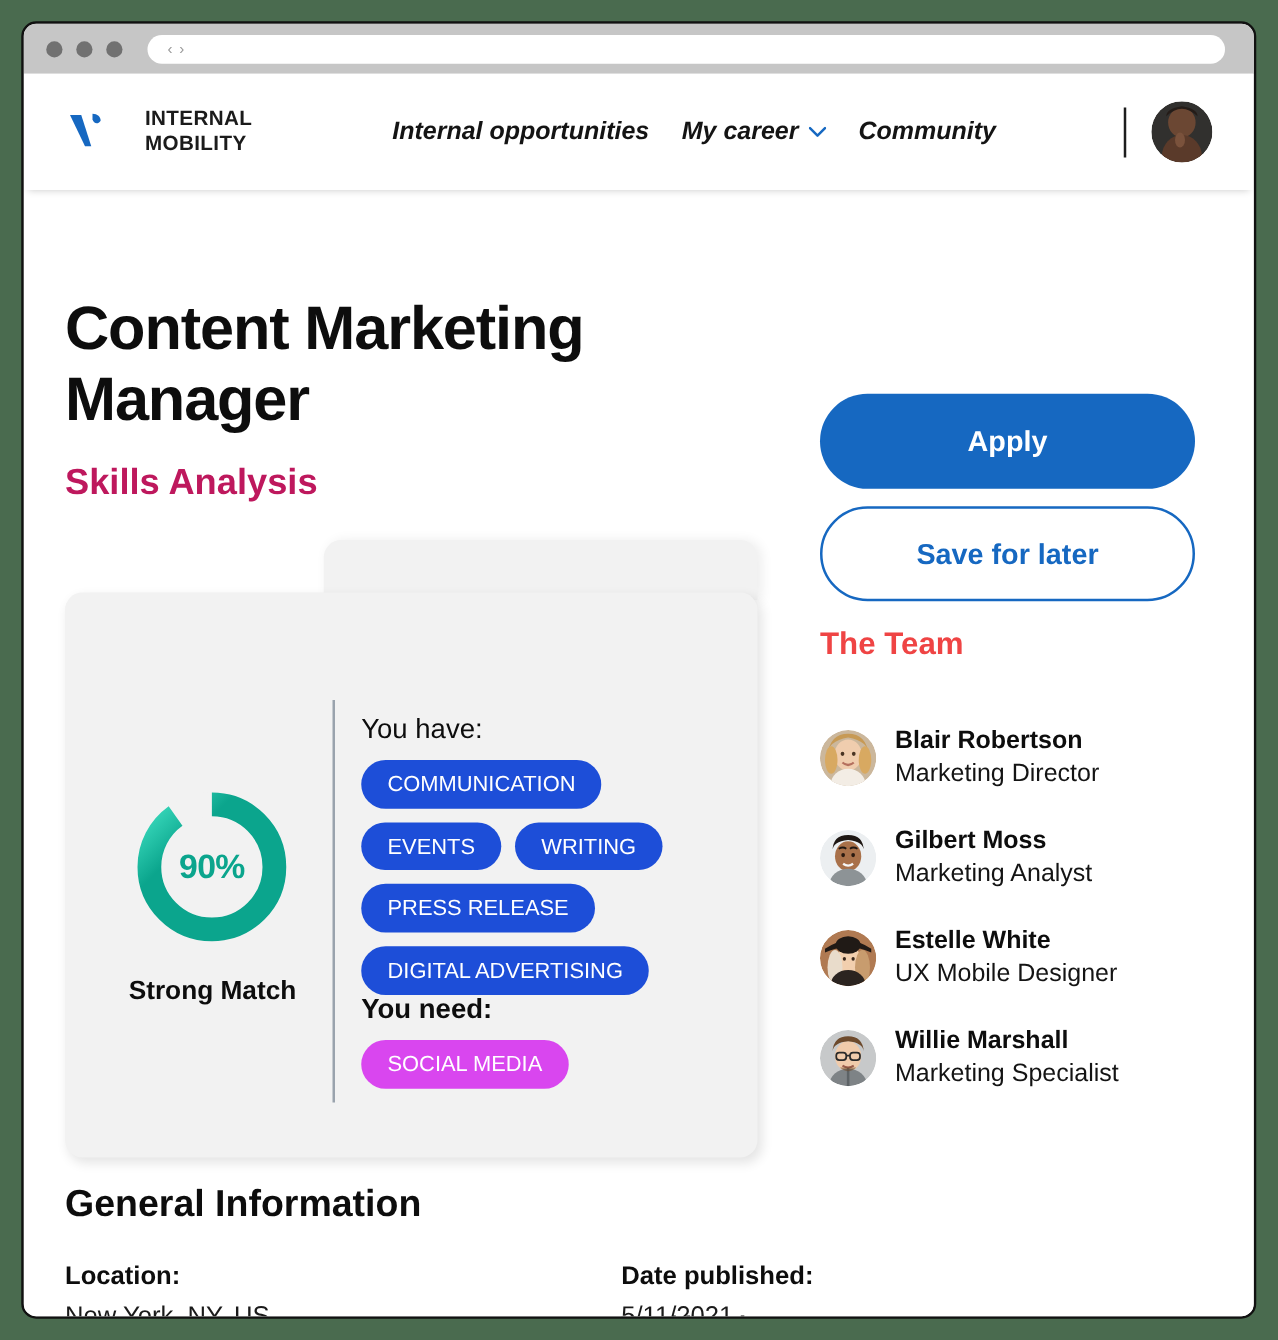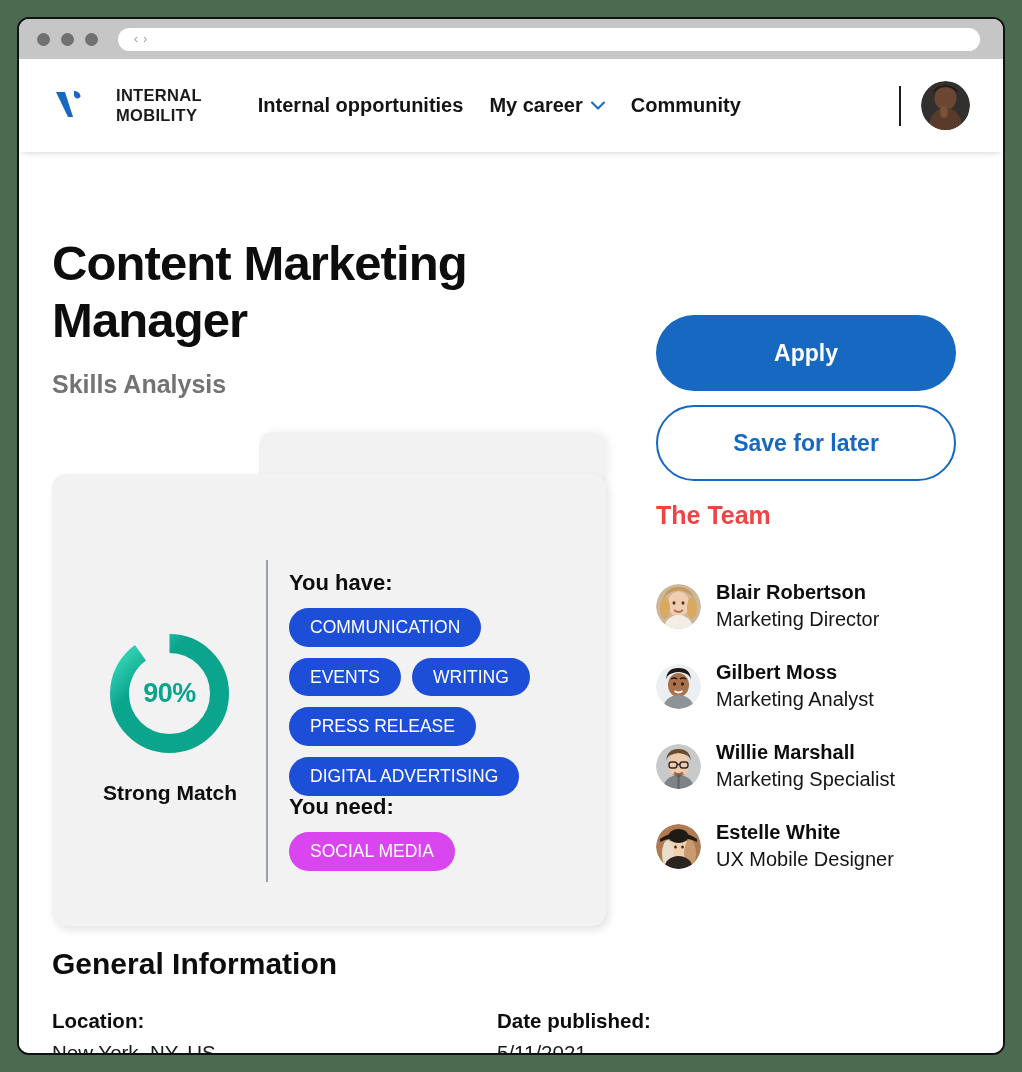--- a/index.html
+++ b/index.html
@@ -72,21 +72,22 @@
     font-weight: bold;
     color: #1b1b1b;
     line-height: 1.18;
     letter-spacing: 0.3px;
   }
 
   .main-nav {
     display: flex;
     align-items: center;
     gap: 26px;
-    margin-left: 56px;
+    margin-left: 112px;
+    font-style: italic;
   }
   .nav-link {
     font-size: 20px;
     font-weight: bold;
     color: #141414;
     white-space: nowrap;
     cursor: pointer;
   }
   .nav-item-dd { display: flex; align-items: center; gap: 8px; cursor: pointer; }
   .chev { width: 14px; height: 9px; display: block; }
@@ -119,23 +120,23 @@
     font-size: 49px;
     font-weight: bold;
     line-height: 1.16;
     letter-spacing: -0.9px;
     color: #0d0d0d;
   }
 
   .skills-label {
     position: absolute;
     left: 33px; top: 218px;
-    font-size: 25px;
-    font-weight: bold;
-    color: #737373;
+    font-size: 29px;
+    font-weight: bold;
+    color: #be185d;
     z-index: 3;
   }
 
   
   .skills-card {
     position: absolute;
     left: 33px; top: 322px;
     width: 554px; height: 452px;
     background: #f2f2f2;
     border-radius: 14px 14px 14px 14px;
@@ -176,21 +177,21 @@
     width: 152px;
     text-align: center;
     font-size: 21px;
     font-weight: bold;
     color: #0d0d0d;
   }
 
   .have-label {
     position: absolute;
     left: 270px; top: 418px;
-    font-size: 22px; font-weight: bold; color: #0d0d0d;
+    font-size: 22px; font-weight: normal; color: #0d0d0d;
   }
   .need-label {
     position: absolute;
     left: 270px; top: 642px;
     font-size: 22px; font-weight: bold; color: #0d0d0d;
   }
 
   .tags-have {
     position: absolute;
     left: 270px; top: 456px;
@@ -430,20 +431,47 @@
               <ellipse cx="26.5" cy="20" rx="1.5" ry="1.7" fill="#2a1a10"></ellipse>
               <path d="M18.5 27 Q22.5 30 26.5 27" stroke="#f7f7f7" stroke-width="1.8" fill="none"></path>
               <path d="M15 15 Q18.5 13 21 15" stroke="#1e1713" stroke-width="1.4" fill="none"></path>
               <path d="M24 15 Q26.5 13 30 15" stroke="#1e1713" stroke-width="1.4" fill="none"></path>
             </g>
           </svg>
         </span>
         <span>
           <div class="member-name">Gilbert Moss</div>
           <div class="member-role">Marketing Analyst</div>
+        </span>
+      </div>
+
+      <div class="team-row">
+        <span class="avatar-sm">
+          <svg viewBox="0 0 45 45" width="45" height="45">
+            <defs>
+                <clipPath id="c3">
+                  <circle cx="22.5" cy="22.5" r="22.5"></circle>
+                </clipPath>
+              </defs>
+            <g clip-path="url(#c3)">
+              <rect width="45" height="45" fill="#b07a52"></rect>
+              <ellipse cx="23" cy="24" rx="9.5" ry="11.5" fill="#f2cfae"></ellipse>
+              <ellipse cx="12" cy="30" rx="6" ry="14" fill="#e9dccb"></ellipse>
+              <ellipse cx="34" cy="30" rx="6" ry="14" fill="#c89c6e"></ellipse>
+              <path d="M4 15 Q22.5 2 41 15 L41 18 Q22.5 9 4 18Z" fill="#201a16"></path>
+              <ellipse cx="22.5" cy="12" rx="10" ry="7" fill="#201a16"></ellipse>
+              <ellipse cx="22.5" cy="44" rx="14" ry="12" fill="#2b2420"></ellipse>
+              <ellipse cx="19.5" cy="23" rx="1.3" ry="1.5" fill="#3a281c"></ellipse>
+              <ellipse cx="26.5" cy="23" rx="1.3" ry="1.5" fill="#3a281c"></ellipse>
+            </g>
+          </svg>
+        </span>
+        <span>
+          <div class="member-name">Estelle White</div>
+          <div class="member-role">UX Mobile Designer</div>
         </span>
       </div>
 
       <div class="team-row">
         <span class="avatar-sm">
           <svg viewBox="0 0 45 45" width="45" height="45">
             <defs>
                 <clipPath id="c4">
                   <circle cx="22.5" cy="22.5" r="22.5"></circle>
                 </clipPath>
@@ -461,47 +489,20 @@
               <path d="M16 30 Q22.5 36 29 30" fill="#6d4a2c" opacity="0.55"></path>
             </g>
           </svg>
         </span>
         <span>
           <div class="member-name">Willie Marshall</div>
           <div class="member-role">Marketing Specialist</div>
         </span>
       </div>
 
-      <div class="team-row">
-        <span class="avatar-sm">
-          <svg viewBox="0 0 45 45" width="45" height="45">
-            <defs>
-                <clipPath id="c3">
-                  <circle cx="22.5" cy="22.5" r="22.5"></circle>
-                </clipPath>
-              </defs>
-            <g clip-path="url(#c3)">
-              <rect width="45" height="45" fill="#b07a52"></rect>
-              <ellipse cx="23" cy="24" rx="9.5" ry="11.5" fill="#f2cfae"></ellipse>
-              <ellipse cx="12" cy="30" rx="6" ry="14" fill="#e9dccb"></ellipse>
-              <ellipse cx="34" cy="30" rx="6" ry="14" fill="#c89c6e"></ellipse>
-              <path d="M4 15 Q22.5 2 41 15 L41 18 Q22.5 9 4 18Z" fill="#201a16"></path>
-              <ellipse cx="22.5" cy="12" rx="10" ry="7" fill="#201a16"></ellipse>
-              <ellipse cx="22.5" cy="44" rx="14" ry="12" fill="#2b2420"></ellipse>
-              <ellipse cx="19.5" cy="23" rx="1.3" ry="1.5" fill="#3a281c"></ellipse>
-              <ellipse cx="26.5" cy="23" rx="1.3" ry="1.5" fill="#3a281c"></ellipse>
-            </g>
-          </svg>
-        </span>
-        <span>
-          <div class="member-name">Estelle White</div>
-          <div class="member-role">UX Mobile Designer</div>
-        </span>
-      </div>
-
     </div>
 
     <div class="gi-title">General Information</div>
 
     <div class="gi-col-left">
       <div class="gi-row">
         <span class="gi-key">Location:</span>
         <span class="gi-val">New York, NY, US</span>
       </div>
       <div class="gi-row">

